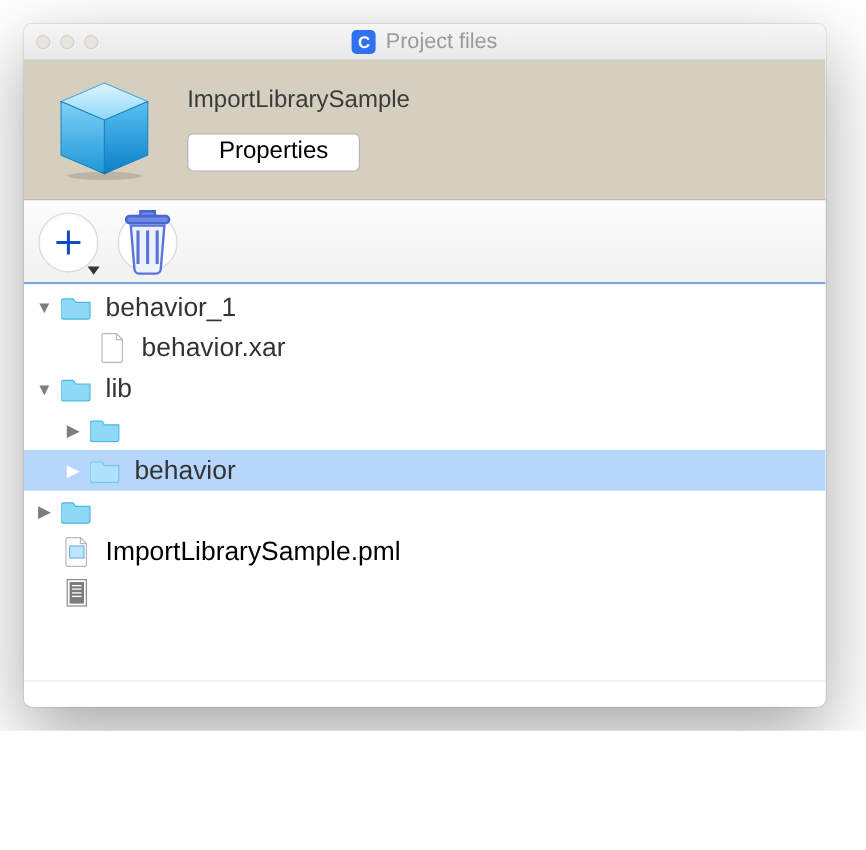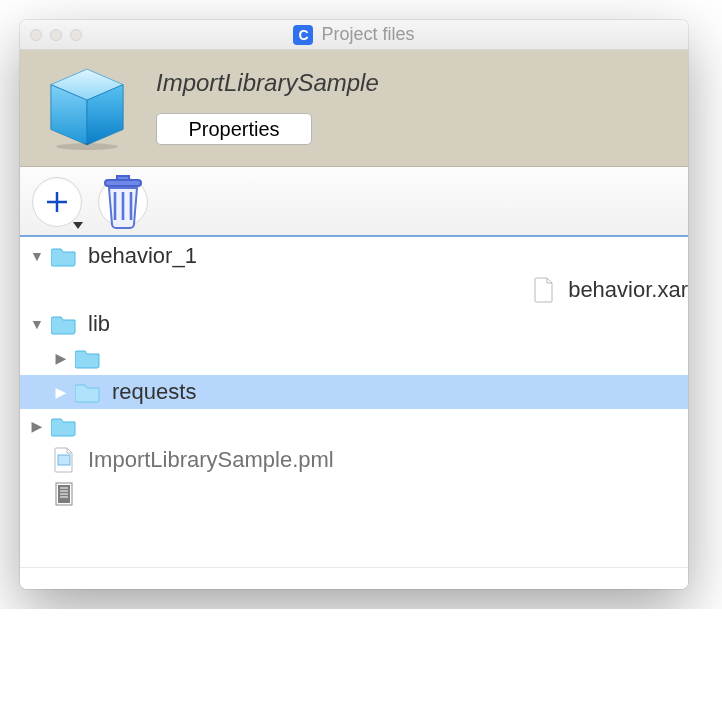--- a/index.html
+++ b/index.html
@@ -44,25 +44,25 @@
     background: #d4cfbf;
     padding: 14px 24px 16px;
     display: flex; align-items: center; gap: 26px;
     border-bottom: 1px solid #bcb7a7;
   }
   .cube {
     width: 86px; height: 86px; position: relative;
   }
   .cube svg { display:block; }
   .hcol { display:flex; flex-direction:column; gap:16px; }
-  .proj-name { font-size: 24px; color:#3b3b3b;font-style:italic; }
+  .proj-name { font-size: 20px; color:#3b3b3b; }
   .propbtn {
     background:#fff; color:#000; border:1px solid #b6b6b6;
     height:32px; font-size:20px; padding: 2px 18px; border-radius:5px;
-    cursor: pointer; width: 156px;
+    cursor: pointer; width: 144px;
   }
 
   .toolbar {
     background: linear-gradient(#fcfcfc,#f1f1f1);
     border-bottom: 2px solid #7aa7de;
     padding: 10px 12px 8px;
     display:flex; gap:16px; align-items:center;
   }
   .tool {
     width:50px; height:50px; border-radius:50%; background:#fff;
@@ -87,23 +87,23 @@
     padding-left: 10px; gap: 6px; cursor:pointer;
   }
   .row .tri {
     width: 14px; display:flex; justify-content:center; color:#7d7d7d;
     font-size: 14px;
   }
   .row .ic { width: 28px; display:flex; justify-content:center; }
   .row.selected { background:#b6d6fb; }
   .row.selected .tri { color:#fff; }
   .indent1 { padding-left: 34px; }
-  .indent2 { padding-left: 24px; justify-content: flex-end; }
+  .indent2 { padding-left: 40px; }
   .lbl { padding-left: 4px; }
-  .muted { color:#737373; }
+  .muted { color:#000000; }
 
   .folder-svg { width:26px; height:22px; }
   .file-svg   { width:22px; height:26px; }
   .pml-svg    { width:22px; height:26px; }
   .man-svg    { width:22px; height:26px; }
 
   .footer { height: 22px; background:#fff; border-top:1px solid #e9e9e9; }
 </style>
 </head>
 <body>
@@ -209,21 +209,21 @@
       </span>
     </div>
 
     <div class="row indent1 selected">
       <span class="tri">▶</span>
       <span class="ic">
         <svg class="folder-svg" viewBox="0 0 26 22">
             <path d="M2 4h8l2 3h12v12a2 2 0 0 1-2 2H2a2 2 0 0 1-2-2V6a2 2 0 0 1 2-2z" fill="#aee3fb" stroke="#6fc7ef"></path>
           </svg>
       </span>
-      <span class="lbl">requests</span>
+      <span class="lbl">behavior</span>
     </div>
 
     <div class="row">
       <span class="tri">▶</span>
       <span class="ic">
         <svg class="folder-svg" viewBox="0 0 26 22">
             <path d="M2 4h8l2 3h12v12a2 2 0 0 1-2 2H2a2 2 0 0 1-2-2V6a2 2 0 0 1 2-2z" fill="#8fd9f6" stroke="#4bb9e6"></path>
           </svg>
       </span>
     </div>

